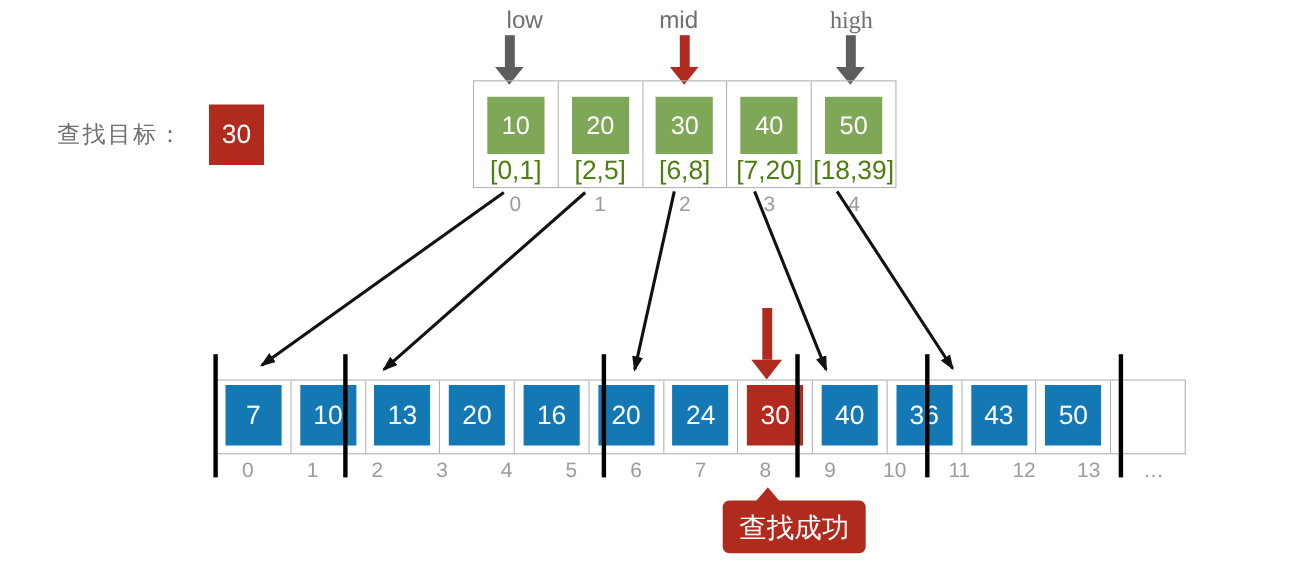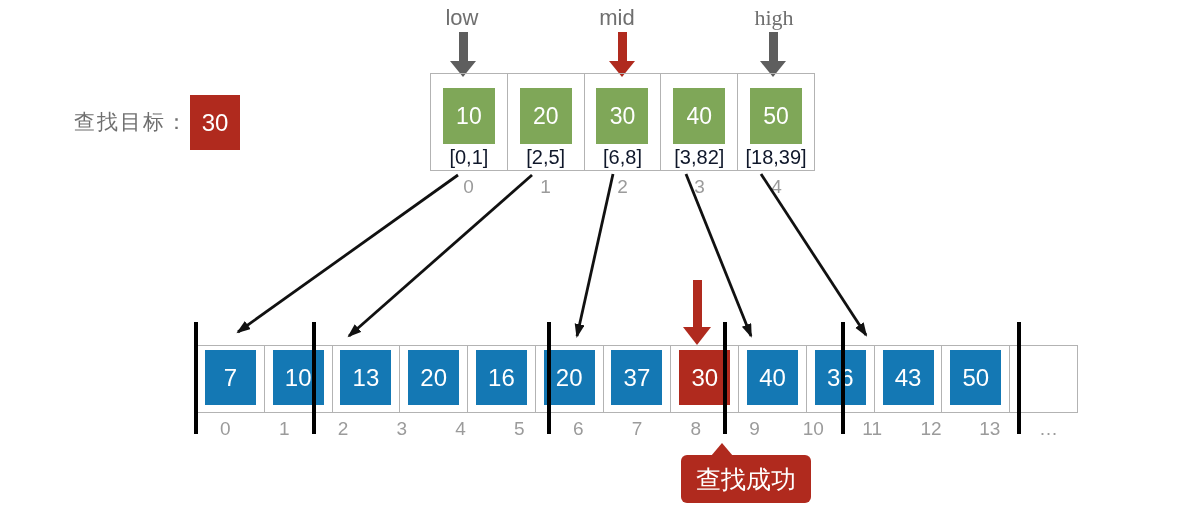--- a/index.html
+++ b/index.html
@@ -10,21 +10,21 @@
     --index-gray:#9b9b9b;
     --border-gray:#b3b3b3;
     --arrow-black:#111111;
   }
   html,body{margin:0;padding:0;background:#ffffff;}
   body{font-family:"Liberation Sans","DejaVu Sans",sans-serif;}
   .stage{position:relative;width:1178px;height:522px;background:#fff;overflow:hidden;}
 
   
   .target-label{
-    position:absolute;left:74px;top:108px;
+    position:absolute;left:52px;top:108px;
     font-size:21px;color:var(--label-gray);letter-spacing:2px;white-space:nowrap;
   }
   .target-box{
     position:absolute;left:190px;top:95px;width:50px;height:55px;
     background:var(--red);color:#fff;font-size:24px;font-weight:500;
     display:flex;align-items:center;justify-content:center;
   }
 
   
   .ptr-label{
@@ -49,21 +49,21 @@
   .tcell{
     flex:1;display:flex;flex-direction:column;align-items:center;
     border-right:1px solid var(--border-gray);padding-top:14px;box-sizing:border-box;
   }
   .tcell:last-child{border-right:none;}
   .gbox{
     width:52px;height:56px;background:var(--green);
     color:#fff;font-size:23px;font-weight:500;
     display:flex;align-items:center;justify-content:center;
   }
-  .range{font-size:20px;color:#0f172a;margin-top:2px;white-space:nowrap;text-align:center;}
+  .range{font-size:24px;color:#4d7c0f;margin-top:2px;white-space:nowrap;text-align:center;}
   .top-indices{position:absolute;left:430px;top:176px;width:385px;display:flex;}
   .top-indices span,.bottom-indices span{
     flex:1;text-align:center;font-size:19px;color:var(--index-gray);
   }
 
   
   .arrows{position:absolute;left:0;top:0;pointer-events:none;}
 
   
   .bottom-array{
@@ -92,37 +92,37 @@
   .found-arrow .head{
     width:0;height:0;margin:0 auto;
     border-left:14px solid transparent;border-right:14px solid transparent;
     border-top:18px solid var(--red);
   }
 
   
   .callout{
     position:absolute;left:657px;top:455px;width:130px;height:48px;
     background:var(--red);border-radius:6px;color:#fff;font-size:25px;
-    display:flex;align-items:center;justify-content:center;white-space:nowrap;margin-left:24px;
+    display:flex;align-items:center;justify-content:center;white-space:nowrap;
   }
   .callout::before{
     content:"";position:absolute;top:-12px;left:30px;
     border-left:11px solid transparent;border-right:11px solid transparent;
     border-bottom:13px solid var(--red);
   }
 </style>
 </head>
 <body>
 
 <div class="stage">
 
   <span class="target-label">查找目标：</span>
   <div class="target-box">30</div>
 
-  <span class="ptr-label" style="left:417px;">low</span>
+  <span class="ptr-label" style="left:432px;">low</span>
   <span class="ptr-label" style="left:572px;">mid</span>
   <span class="ptr-label" style="left:729px;font-family:Liberation Serif, serif;">high</span>
 
   <div class="ptr-arrow" style="left:450px;">
     <div class="shaft"></div>
     <div class="head"></div>
   </div>
   <div class="ptr-arrow red" style="left:609px;">
     <div class="shaft"></div>
     <div class="head"></div>
@@ -140,21 +140,21 @@
     <div class="tcell">
       <div class="gbox">20</div>
       <div class="range">[2,5]</div>
     </div>
     <div class="tcell">
       <div class="gbox">30</div>
       <div class="range">[6,8]</div>
     </div>
     <div class="tcell">
       <div class="gbox">40</div>
-      <div class="range">[3,82]</div>
+      <div class="range">[7,20]</div>
     </div>
     <div class="tcell">
       <div class="gbox">50</div>
       <div class="range">[18,39]</div>
     </div>
   </div>
   <div class="top-indices">
     <span>0</span>
     <span>1</span>
     <span>2</span>
@@ -193,21 +193,21 @@
     <div class="bcell">
         <div class="ebox">20</div>
       </div>
     <div class="bcell">
         <div class="ebox">16</div>
       </div>
     <div class="bcell">
         <div class="ebox">20</div>
       </div>
     <div class="bcell">
-        <div class="ebox">37</div>
+        <div class="ebox">24</div>
       </div>
     <div class="bcell">
         <div class="ebox found">30</div>
       </div>
     <div class="bcell">
         <div class="ebox">40</div>
       </div>
     <div class="bcell">
         <div class="ebox">36</div>
       </div>

